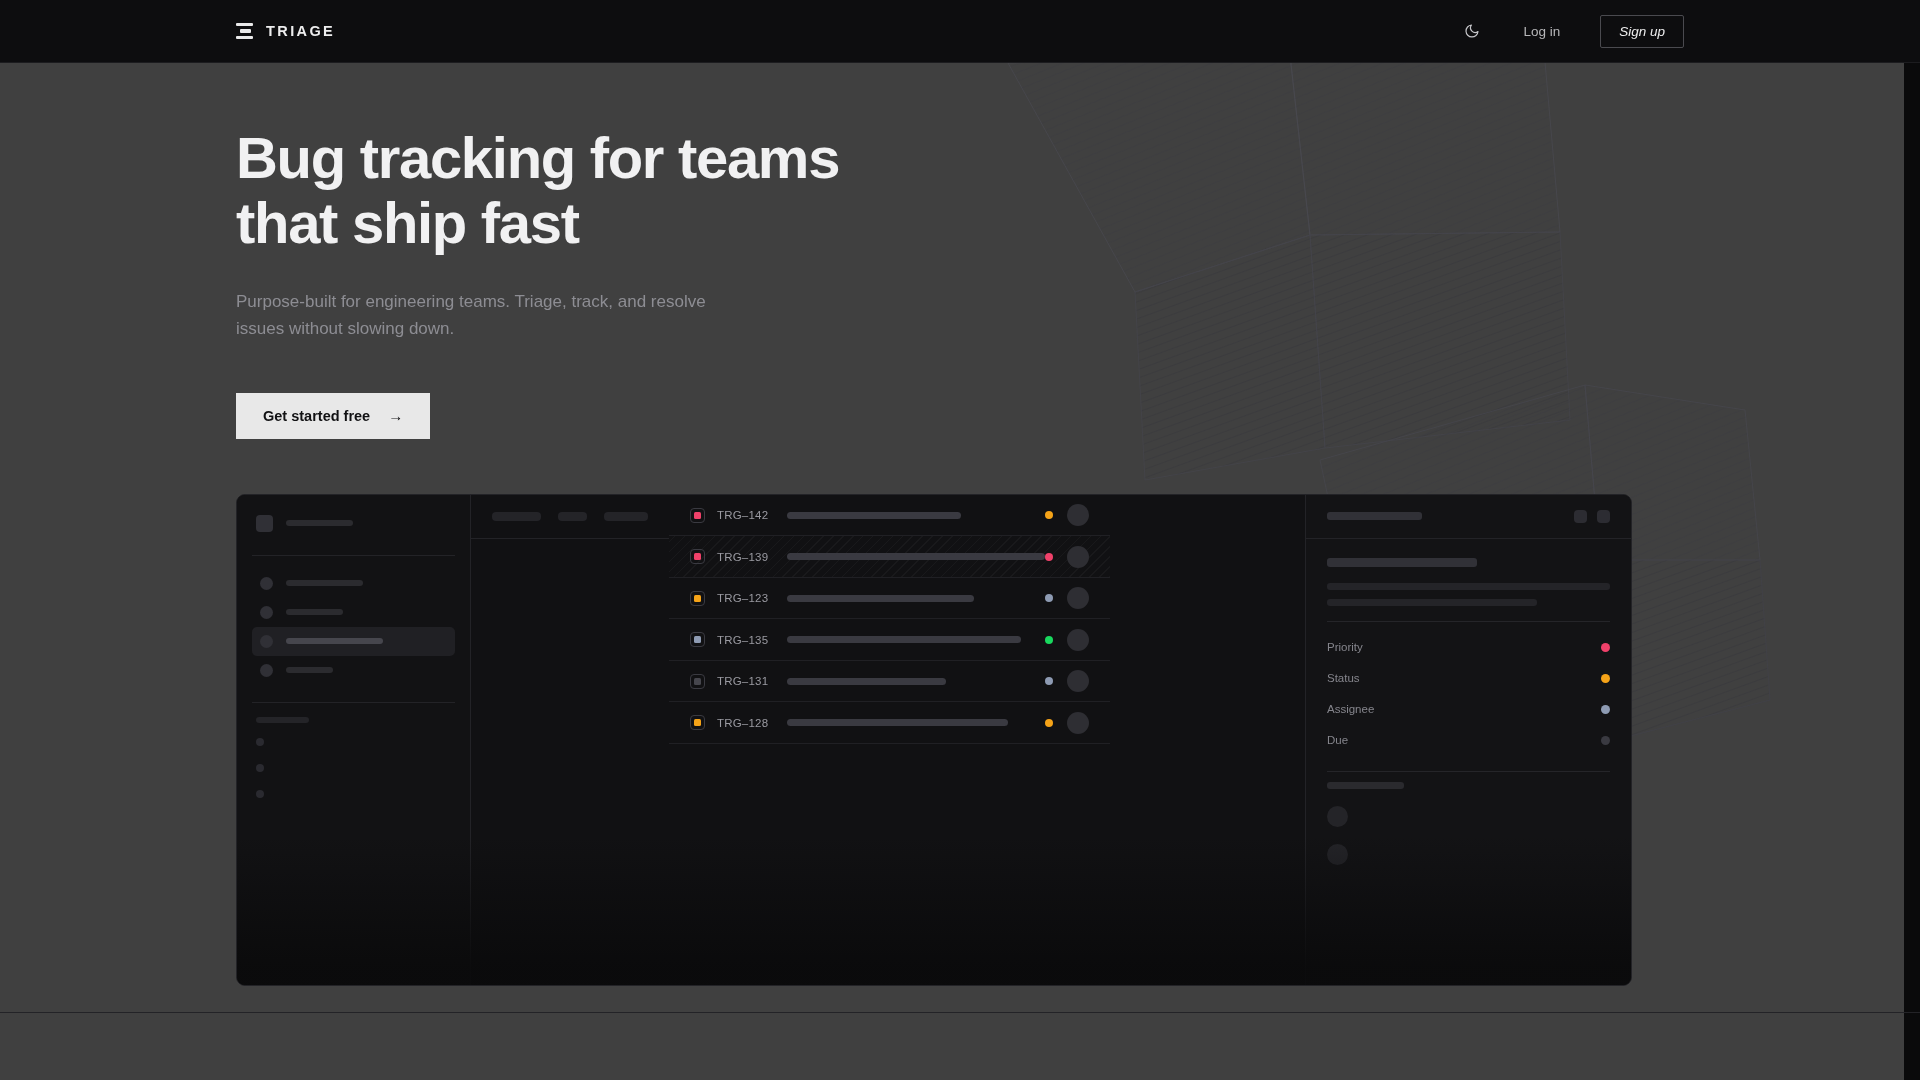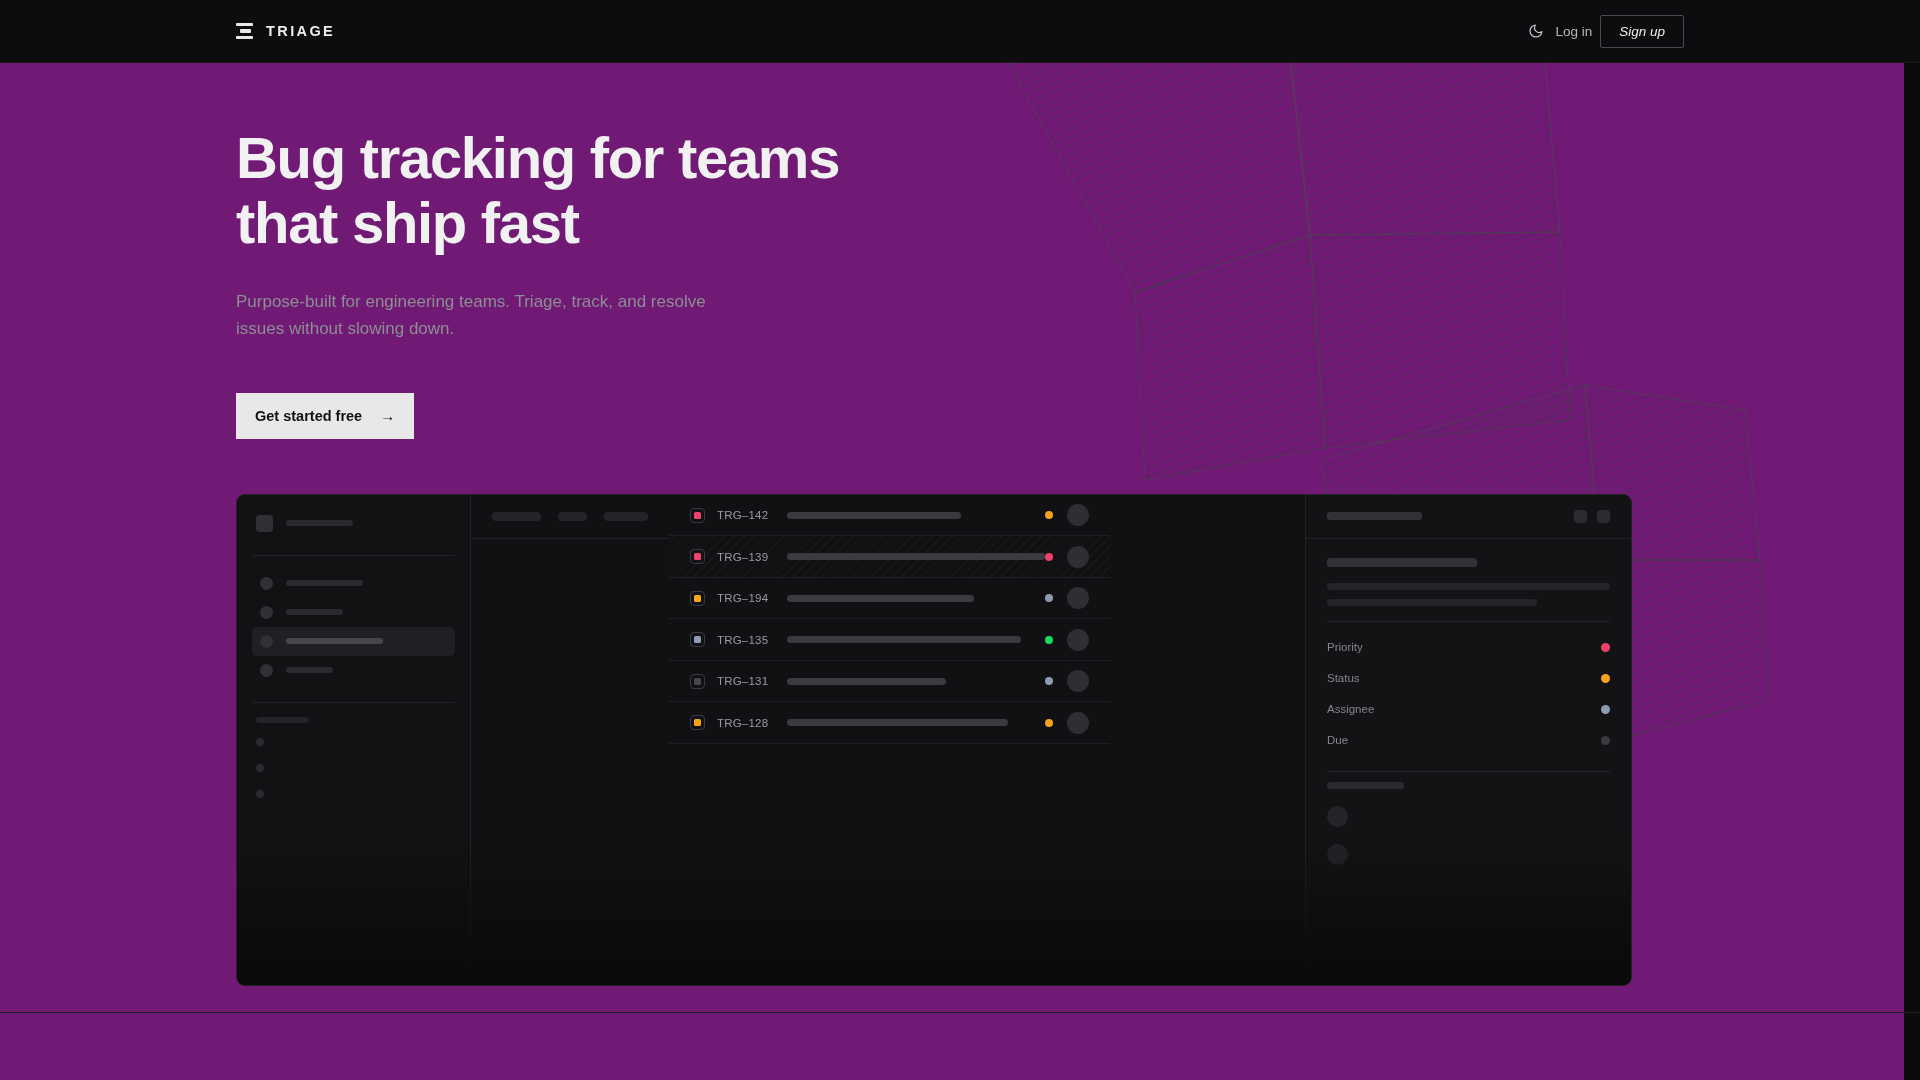--- a/index.html
+++ b/index.html
@@ -2,52 +2,52 @@
 <html><head>
 <meta charset="utf-8">
 <style>
   * { box-sizing: border-box; margin: 0; padding: 0; }
   html, body {
     width: 1920px; height: 1080px;
     background: #0a0a0b;
     font-family: "Liberation Sans", sans-serif;
     overflow: hidden;
   }
-  .page { position: relative; width: 1904px; height: 1080px; background: #701a75; }
+  .page { position: relative; width: 1904px; height: 1080px; background: #404040; }
 
   
   .decor { position: absolute; top: 0; left: 0; width: 1920px; height: 1080px;
            pointer-events: none; z-index: 0; }
 
   
   .navbar { position: relative; z-index: 5; height: 63px; width: 1920px;
             display: flex; align-items: center;
             border-bottom: 1px solid #1c1c1f; background: #0d0d0f; }
   .nav-inner { width: 1920px; padding: 0 236px; display: flex; align-items: center; }
   .brand { display: flex; align-items: center; gap: 13px; }
   .brand-mark { width: 17px; height: 17px; position: relative; display: block; }
   .brand-mark i { position: absolute; left: 0; height: 3.5px; background: #e9e9ea; display: block; border-radius: 1px; }
   .brand-mark i:nth-child(1) { top: 0px; width: 17px; }
   .brand-mark i:nth-child(2) { top: 6.5px; width: 11px; left: 4px; }
   .brand-mark i:nth-child(3) { top: 13px; width: 17px; }
   .brand-name { font-size: 14.5px; letter-spacing: 2.4px; font-weight: 700; color: #ededee; }
-  .nav-right { margin-left: auto; display: flex; align-items: center; gap: 8px; }
+  .nav-right { margin-left: auto; display: flex; align-items: center; gap: 40px; }
   .moon-btn { width: 22px; height: 22px; display: flex; align-items: center; justify-content: center; cursor: pointer; }
   .login-link { font-size: 13.5px; color: #b6b6b9; cursor: pointer; }
   .signup-btn { font-size: 13.5px; color: #ededee; padding: 8px 18px;
                 border: 1px solid #4a4a4f; background: transparent; cursor: pointer; border-radius: 2px; font-style: italic; }
 
   
   .hero { position: relative; z-index: 3; padding: 63px 236px 0 236px; }
   .hero h1 { font-size: 58px; line-height: 1.12; font-weight: 700; color: #f1f1f2;
              letter-spacing: -1.3px; max-width: 700px; }
   .hero p { margin-top: 32px; font-size: 17px; line-height: 1.62; color: #8d8d93; max-width: 470px; }
   .cta { margin-top: 50px; display: inline-flex; align-items: center; gap: 18px;
          background: #e8e8e8; color: #111113; font-size: 14.5px; font-weight: 700;
-         padding: 15px 19px; border: none; cursor: pointer; }
+         padding: 15px 27px; border: none; cursor: pointer; }
   .cta .arrow { font-size: 15px; line-height: 1; }
 
   
   .mock-wrap { position: relative; z-index: 4; margin: 55px 236px 0 236px; }
   .mock { position: relative; display: flex; height: 492px; width: 1396px;
           border: 1px solid #232327; border-radius: 9px; overflow: hidden;
           background: #111113; }
   .mock-fade { position: absolute; left: 0; right: 0; bottom: 0; height: 150px;
                background: linear-gradient(to bottom, rgba(10,10,11,0) 0%, rgba(10,10,11,0.92) 88%);
                pointer-events: none; z-index: 9; }
@@ -243,21 +243,21 @@
               <span class="mk-title" style="width:258px"></span>
               <span class="mk-row-right">
                 <span class="dot" style="background:#f0416a"></span>
                 <span class="mk-avatar"></span>
               </span>
             </div>
             <div class="mk-row">
               <span class="badge">
                 <i style="background:#f5a318"></i>
               </span>
-              <span class="mk-id">TRG–194</span>
+              <span class="mk-id">TRG–123</span>
               <span class="mk-title" style="width:187px"></span>
               <span class="mk-row-right">
                 <span class="dot" style="background:#8e9bb3"></span>
                 <span class="mk-avatar"></span>
               </span>
             </div>
             <div class="mk-row">
               <span class="badge">
                 <i style="background:#8e9bb3"></i>
               </span>

